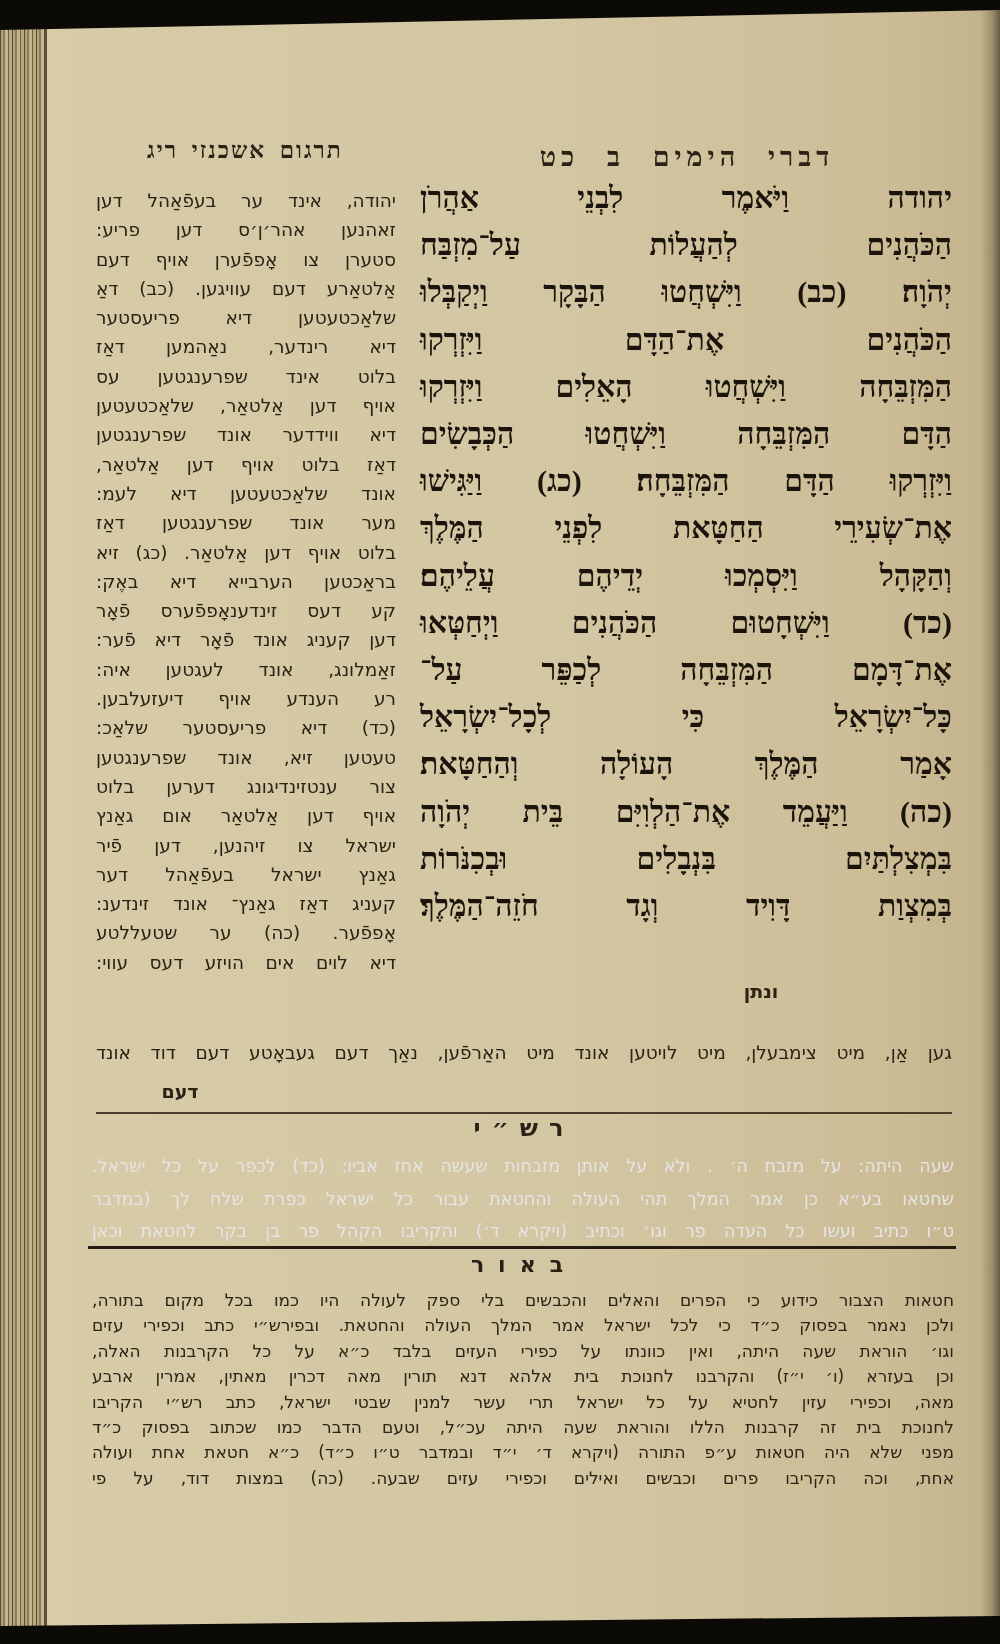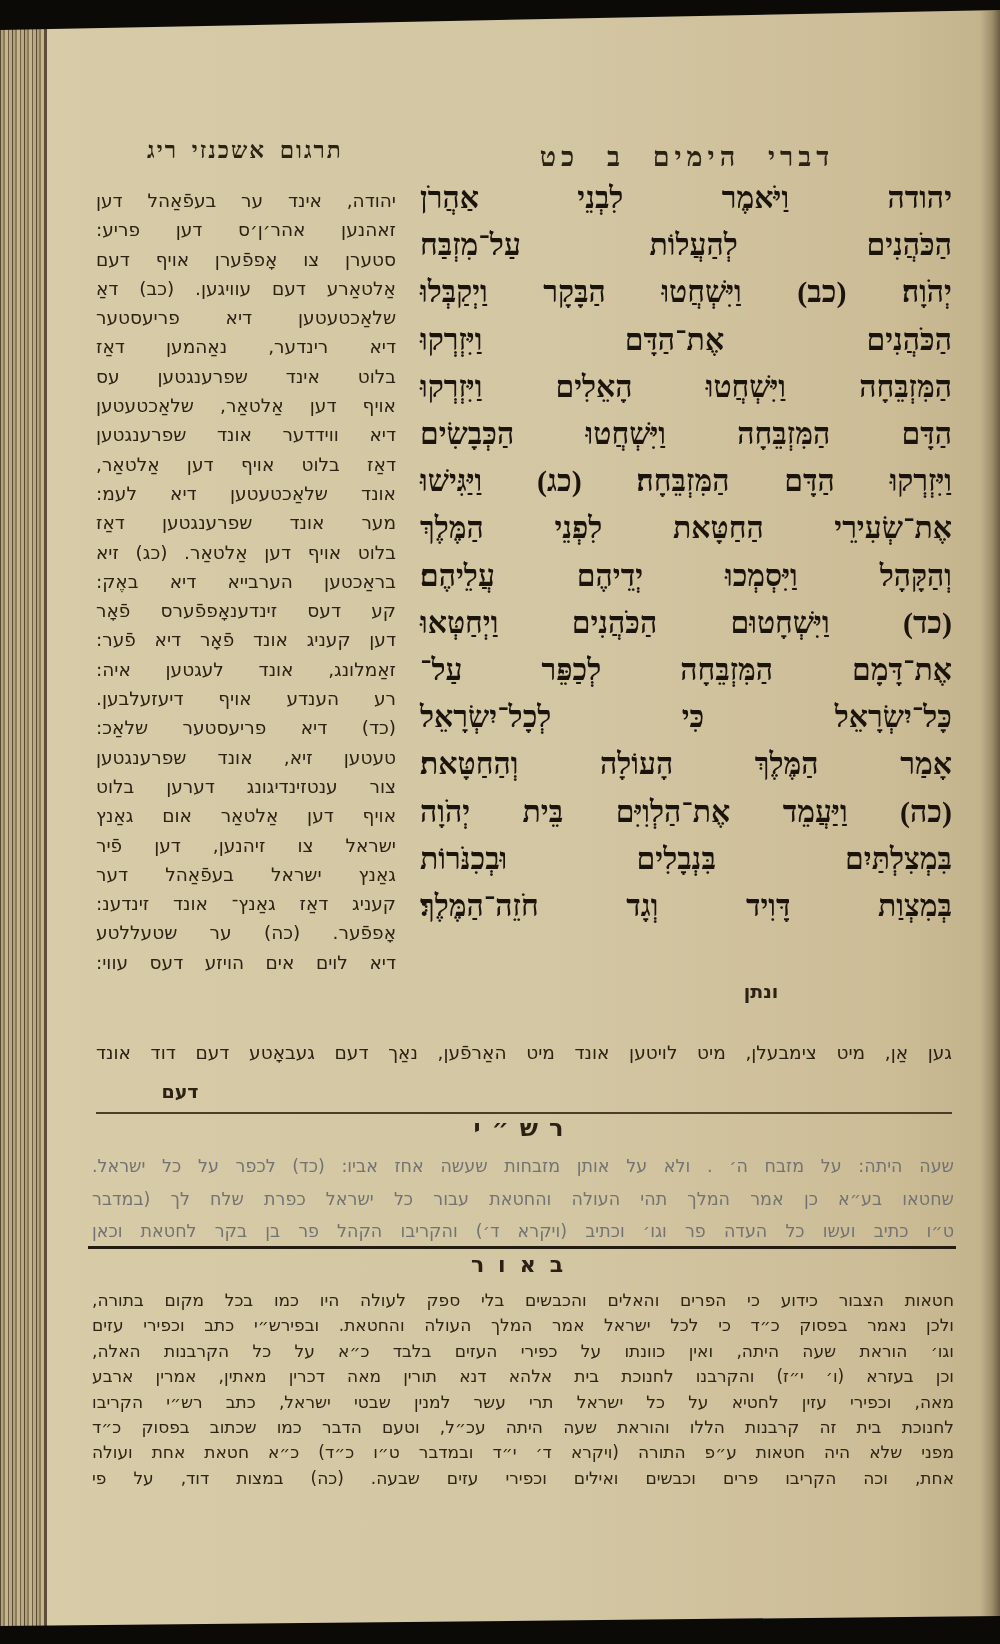--- a/index.html
+++ b/index.html
@@ -78,21 +78,21 @@
   .section-title{
     position:absolute;left:96px;width:856px;text-align:center;direction:rtl;
     font-weight:bold;color:#2a2114;font-family:"DejaVu Sans",sans-serif;
   }
   .rashi-title{top:1114px;font-size:24px;letter-spacing:11px;}
   .biur-title{top:1252px;font-size:22px;letter-spacing:14px;}
 
   .rashi-lines{position:absolute;left:92px;top:1150px;width:862px;}
   .rashi-line{
     direction:rtl;text-align:justify;text-align-last:justify;white-space:nowrap;
-    font-size:17.5px;line-height:32.5px;color:#737373;
+    font-size:17.5px;line-height:32.5px;color:#e5e5e5;
     font-family:"DejaVu Sans",sans-serif;
   }
   .biur-lines{position:absolute;left:92px;top:1288px;width:862px;}
   .biur-line{
     direction:rtl;text-align:justify;text-align-last:justify;white-space:nowrap;
     font-size:17px;line-height:25.4px;color:#2e2516;
     font-family:"DejaVu Sans",sans-serif;
   }
 </style>
 </head>

